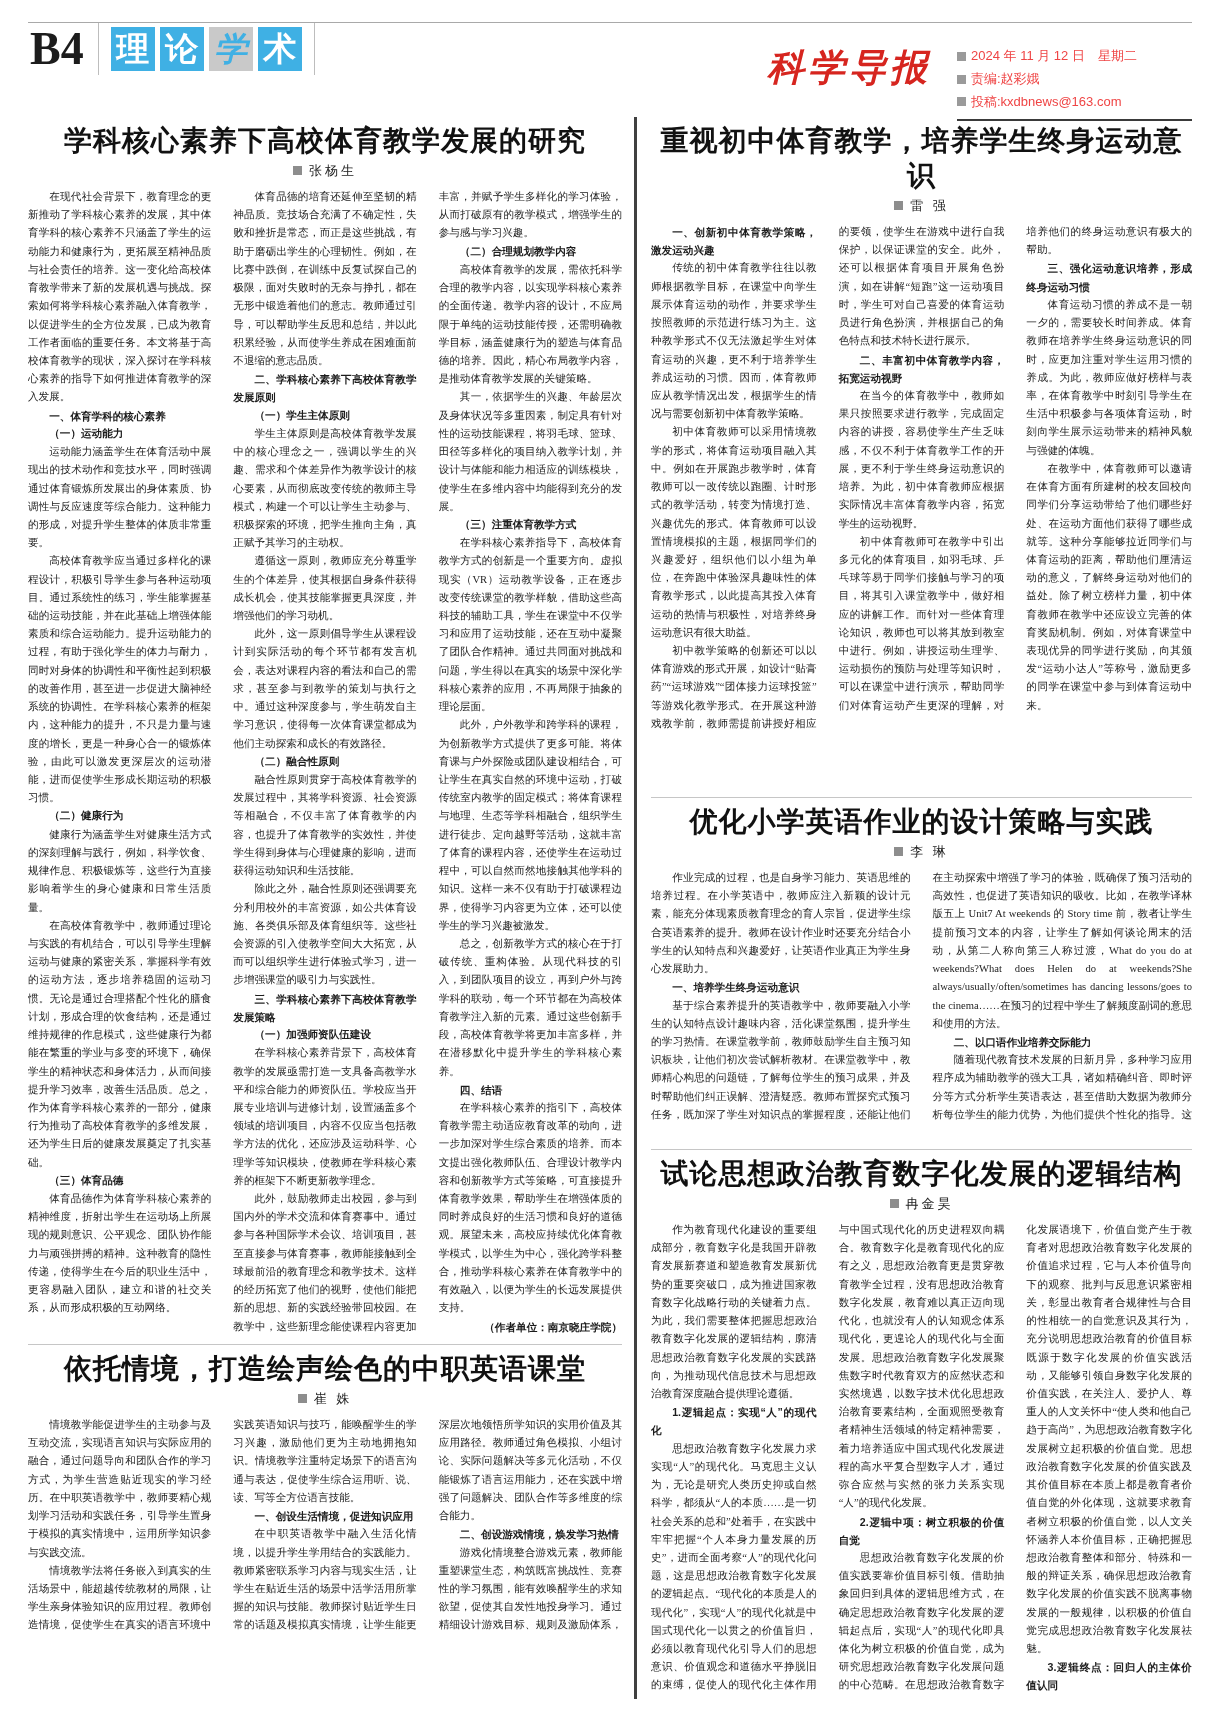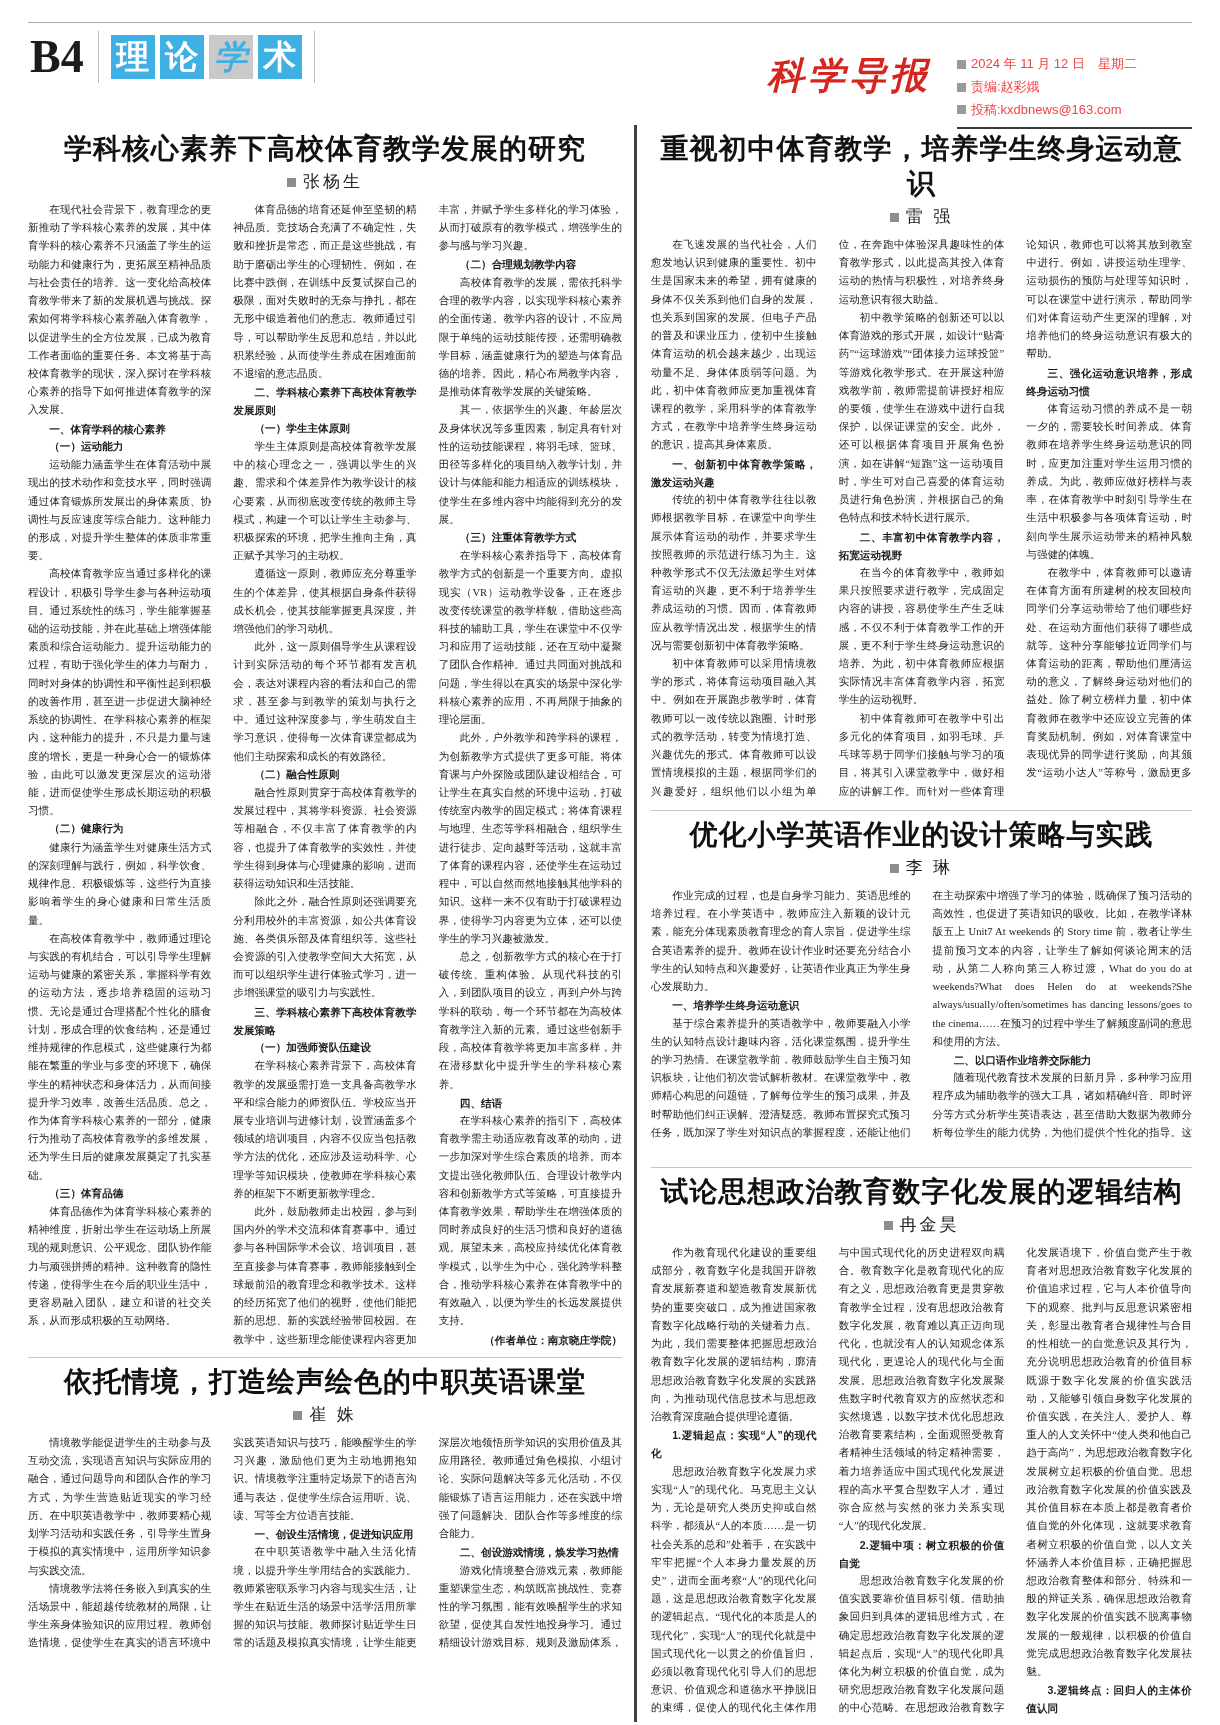--- a/index.html
+++ b/index.html
@@ -1,21 +1,21 @@
 <!DOCTYPE html>
 <html lang="zh"><head>
 <meta charset="utf-8">
 <style>
   html,body{margin:0;padding:0;background:#ffffff;}
   body{width:1220px;height:1725px;overflow:hidden;
        font-family:"Liberation Serif","DejaVu Serif",serif;color:#1c1c1c;}
   .page{box-sizing:border-box;width:1220px;height:1725px;padding:22px 28px 16px 28px;}
 
   
-  .page-header{border-top:1px solid #a9a9a9;padding-top:8px;display:flex;
+  .page-header{border-top:1px solid #a9a9a9;padding-top:0;display:flex;
                align-items:flex-start;justify-content:space-between;height:84px;}
   .hdr-left{display:flex;align-items:center;}
   .page-no{font-family:"Liberation Serif",serif;font-weight:bold;font-size:46px;
            line-height:1;padding:2px 14px 2px 2px;}
   .logo-wrap{display:flex;align-items:center;gap:5px;border-left:1px solid #bdbdbd;
              border-right:1px solid #bdbdbd;padding:4px 12px;}
   .logo-block{width:44px;height:44px;display:flex;align-items:center;justify-content:center;
               font-family:"Liberation Sans",sans-serif;font-weight:bold;font-size:33px;
               color:#ffffff;}
   .logo-block.script{font-style:italic;font-family:"DejaVu Serif",serif;}
@@ -32,21 +32,21 @@
   .half-left{width:594px;flex:none;padding-right:12px;}
   .half-right{flex:1;border-left:3px solid #404040;padding-left:14px;}
   .rule{border:none;border-top:1px solid #c6c6c6;margin:8px 0 6px 0;}
 
   
   article{display:block;}
   .a-title{font-family:"Liberation Sans",sans-serif;font-weight:bold;text-align:center;
            margin:6px 0 4px 0;line-height:1.25;letter-spacing:1px;color:#111;}
   .t-xl{font-size:28px;}
   .t-l{font-size:28px;}
-  .a-byline{text-align:center;font-family:"Liberation Sans",sans-serif;font-size:17px;
+  .a-byline{text-align:center;font-family:"Liberation Sans",sans-serif;font-size:13px;
             letter-spacing:3px;margin:2px 0 8px 0;color:#222;}
   .a-byline .sq{background:#8d8d8d;margin-right:7px;}
   .a-body{column-gap:22px;text-align:justify;overflow:hidden;}
   .cols3{column-count:3;}
   .cols2{column-count:2;}
   .a-body p,.a-body div{margin:0;font-size:10.6px;line-height:1.72;}
   .para{text-indent:2em;}
   .sec1{font-family:"Liberation Sans",sans-serif;font-weight:bold;text-indent:2em;}
   .sec2{font-weight:bold;text-indent:2em;}
   .affil{font-family:"Liberation Sans",sans-serif;font-weight:bold;text-align:right;}
@@ -155,21 +155,20 @@
       </article>
     </div>
 
     <div class="half-right">
       <article>
         <h1 class="a-title t-l">重视初中体育教学，培养学生终身运动意识</h1>
         <div class="a-byline">
           <span class="sq"></span><span>雷 强</span>
         </div>
         <div id="body-1" class="a-body cols3">
-            <div class="para">在飞速发展的当代社会，人们愈发地认识到健康的重要性。初中生是国家未来的希望，拥有健康的身体不仅关系到他们自身的发展，也关系到国家的发展。但电子产品的普及和课业压力，使初中生接触体育运动的机会越来越少，出现运动量不足、身体体质弱等问题。为此，初中体育教师应更加重视体育课程的教学，采用科学的体育教学方式，在教学中培养学生终身运动的意识，提高其身体素质。</div>
             <div class="sec1">一、创新初中体育教学策略，激发运动兴趣</div>
             <div class="para">传统的初中体育教学往往以教师根据教学目标，在课堂中向学生展示体育运动的动作，并要求学生按照教师的示范进行练习为主。这种教学形式不仅无法激起学生对体育运动的兴趣，更不利于培养学生养成运动的习惯。因而，体育教师应从教学情况出发，根据学生的情况与需要创新初中体育教学策略。</div>
             <div class="para">初中体育教师可以采用情境教学的形式，将体育运动项目融入其中。例如在开展跑步教学时，体育教师可以一改传统以跑圈、计时形式的教学活动，转变为情境打造、兴趣优先的形式。体育教师可以设置情境模拟的主题，根据同学们的兴趣爱好，组织他们以小组为单位，在奔跑中体验深具趣味性的体育教学形式，以此提高其投入体育运动的热情与积极性，对培养终身运动意识有很大助益。</div>
             <div class="para">初中教学策略的创新还可以以体育游戏的形式开展，如设计“贴膏药”“运球游戏”“团体接力运球投篮”等游戏化教学形式。在开展这种游戏教学前，教师需提前讲授好相应的要领，使学生在游戏中进行自我保护，以保证课堂的安全。此外，还可以根据体育项目开展角色扮演，如在讲解“短跑”这一运动项目时，学生可对自己喜爱的体育运动员进行角色扮演，并根据自己的角色特点和技术特长进行展示。</div>
             <div class="sec1">二、丰富初中体育教学内容，拓宽运动视野</div>
             <div class="para">在当今的体育教学中，教师如果只按照要求进行教学，完成固定内容的讲授，容易使学生产生乏味感，不仅不利于体育教学工作的开展，更不利于学生终身运动意识的培养。为此，初中体育教师应根据实际情况丰富体育教学内容，拓宽学生的运动视野。</div>
             <div class="para">初中体育教师可在教学中引出多元化的体育项目，如羽毛球、乒乓球等易于同学们接触与学习的项目，将其引入课堂教学中，做好相应的讲解工作。而针对一些体育理论知识，教师也可以将其放到教室中进行。例如，讲授运动生理学、运动损伤的预防与处理等知识时，可以在课堂中进行演示，帮助同学们对体育运动产生更深的理解，对培养他们的终身运动意识有极大的帮助。</div>
             <div class="sec1">三、强化运动意识培养，形成终身运动习惯</div>
             <div class="para">体育运动习惯的养成不是一朝一夕的，需要较长时间养成。体育教师在培养学生终身运动意识的同时，应更加注重对学生运用习惯的养成。为此，教师应做好榜样与表率，在体育教学中时刻引导学生在生活中积极参与各项体育运动，时刻向学生展示运动带来的精神风貌与强健的体魄。</div>
             <div class="para">在教学中，体育教师可以邀请在体育方面有所建树的校友回校向同学们分享运动带给了他们哪些好处、在运动方面他们获得了哪些成就等。这种分享能够拉近同学们与体育运动的距离，帮助他们厘清运动的意义，了解终身运动对他们的益处。除了树立榜样力量，初中体育教师在教学中还应设立完善的体育奖励机制。例如，对体育课堂中表现优异的同学进行奖励，向其颁发“运动小达人”等称号，激励更多的同学在课堂中参与到体育运动中来。</div>

